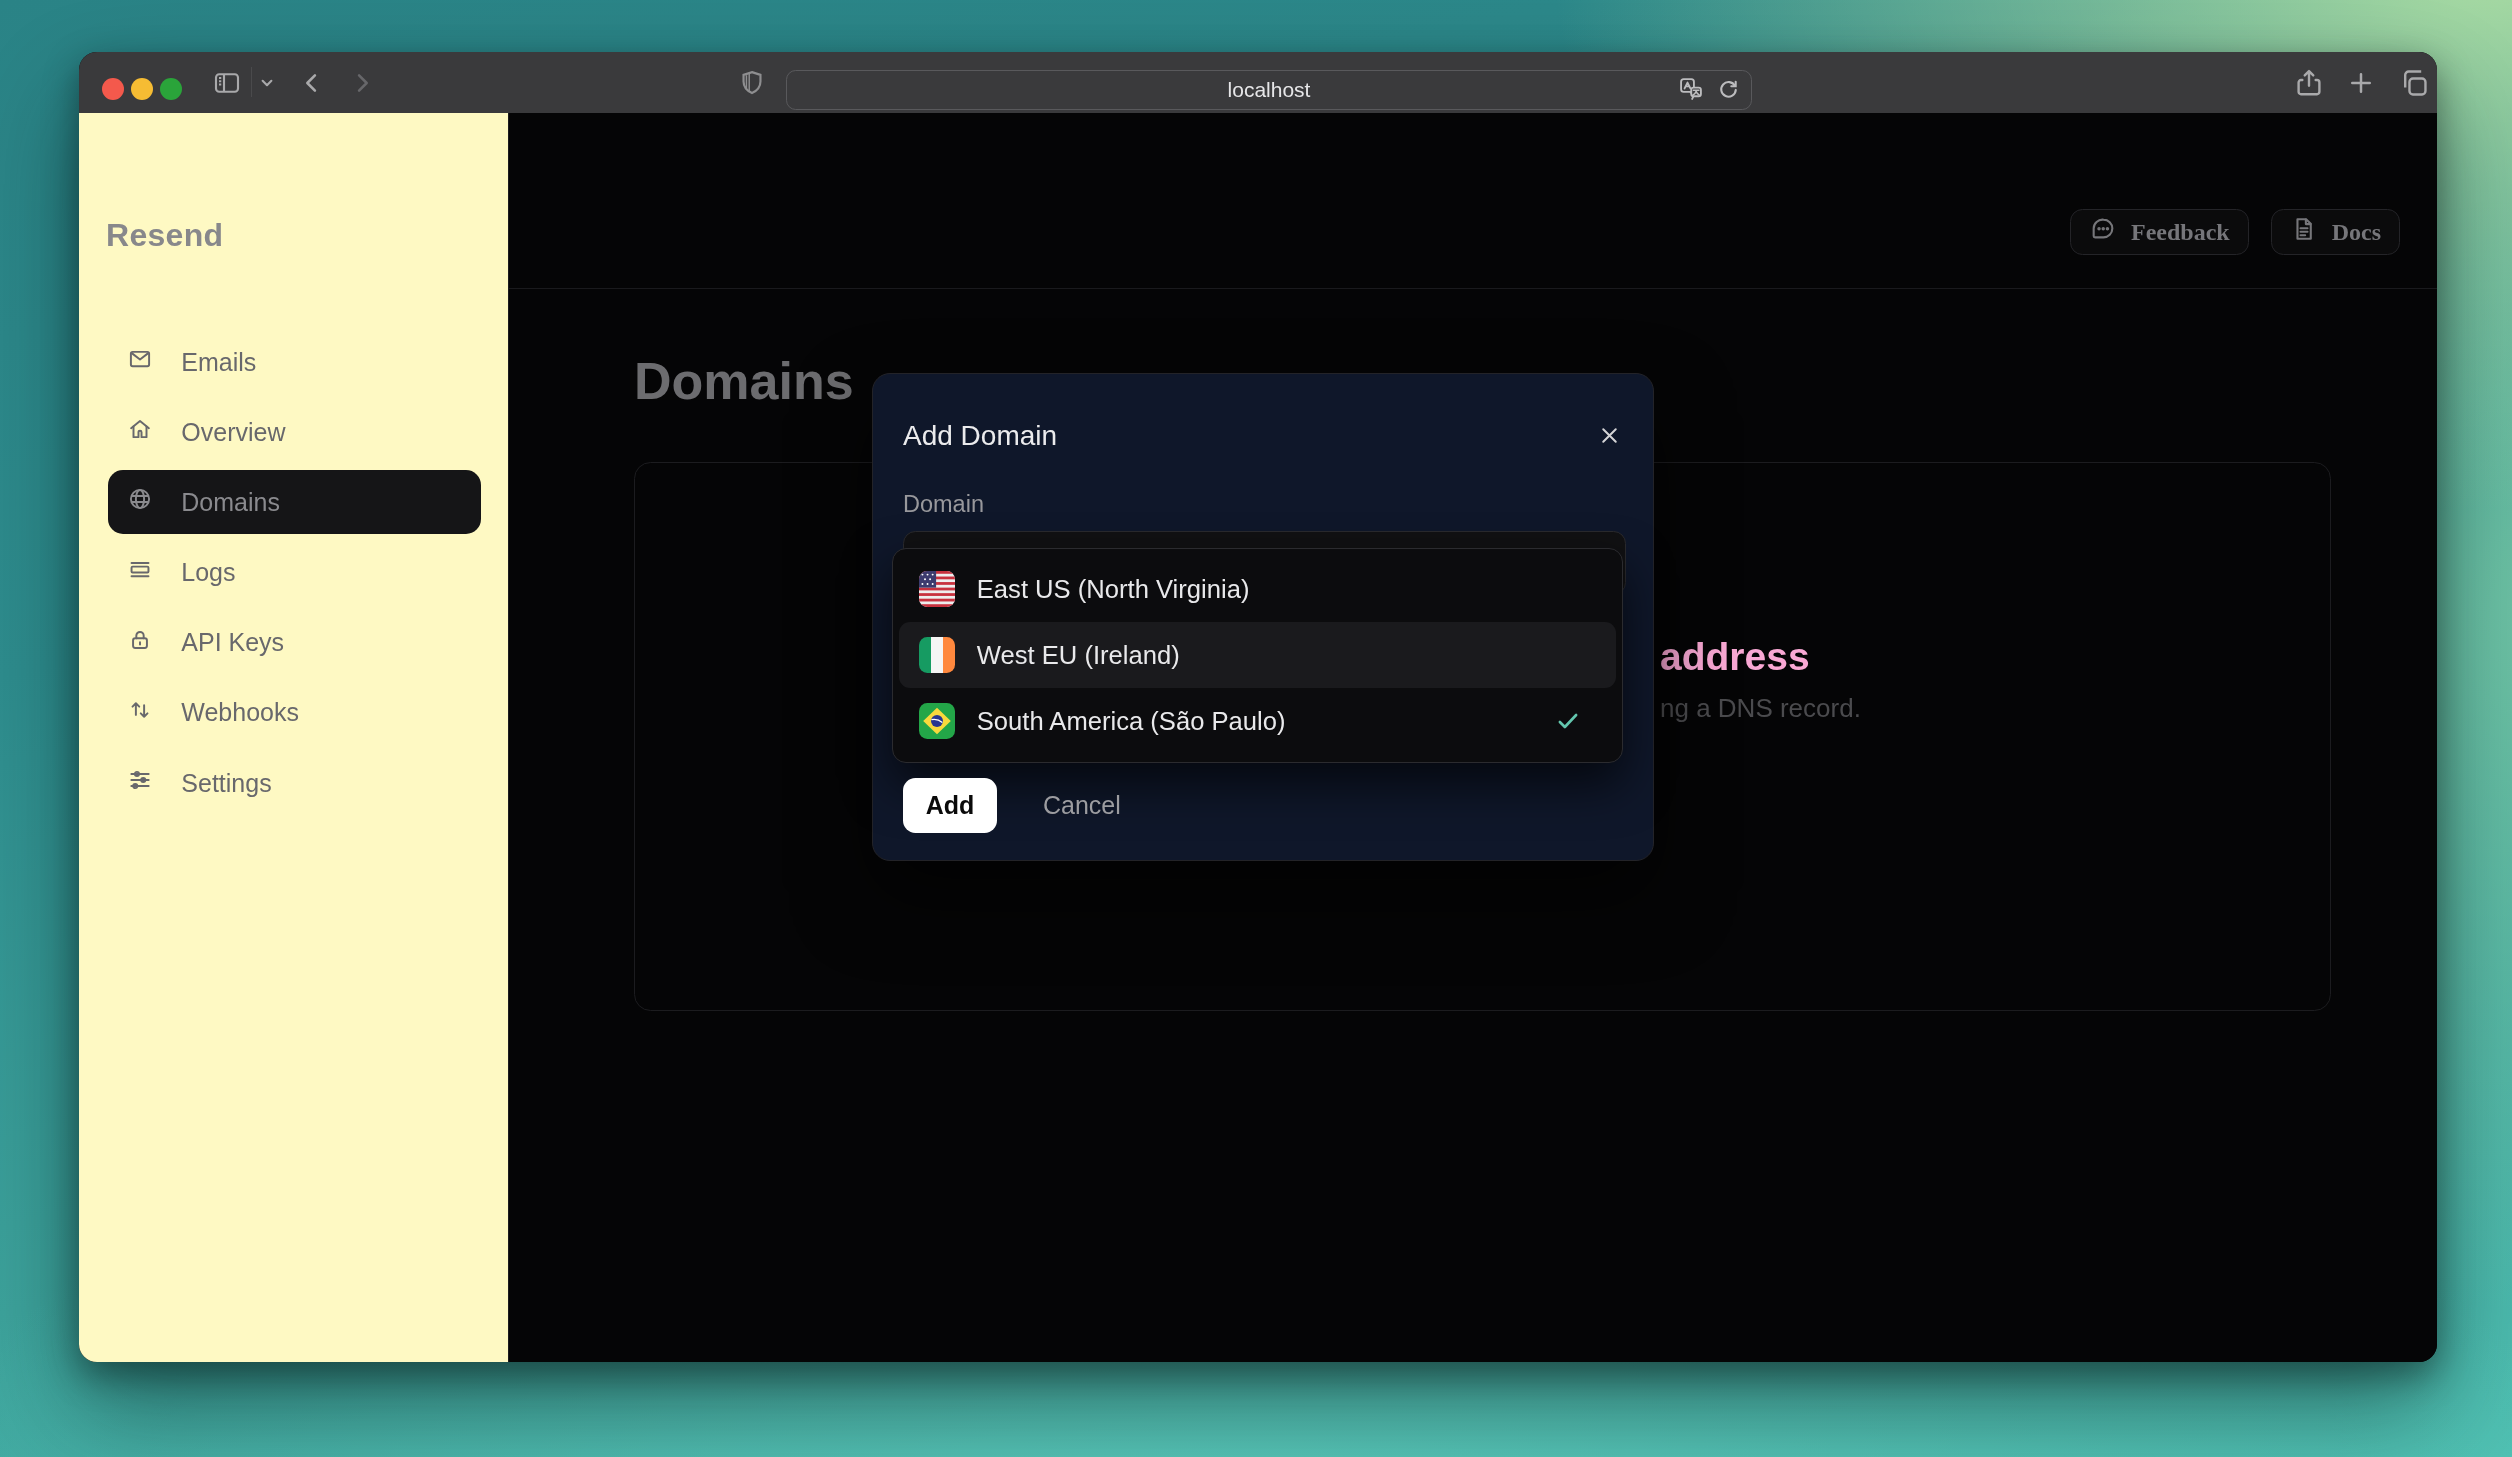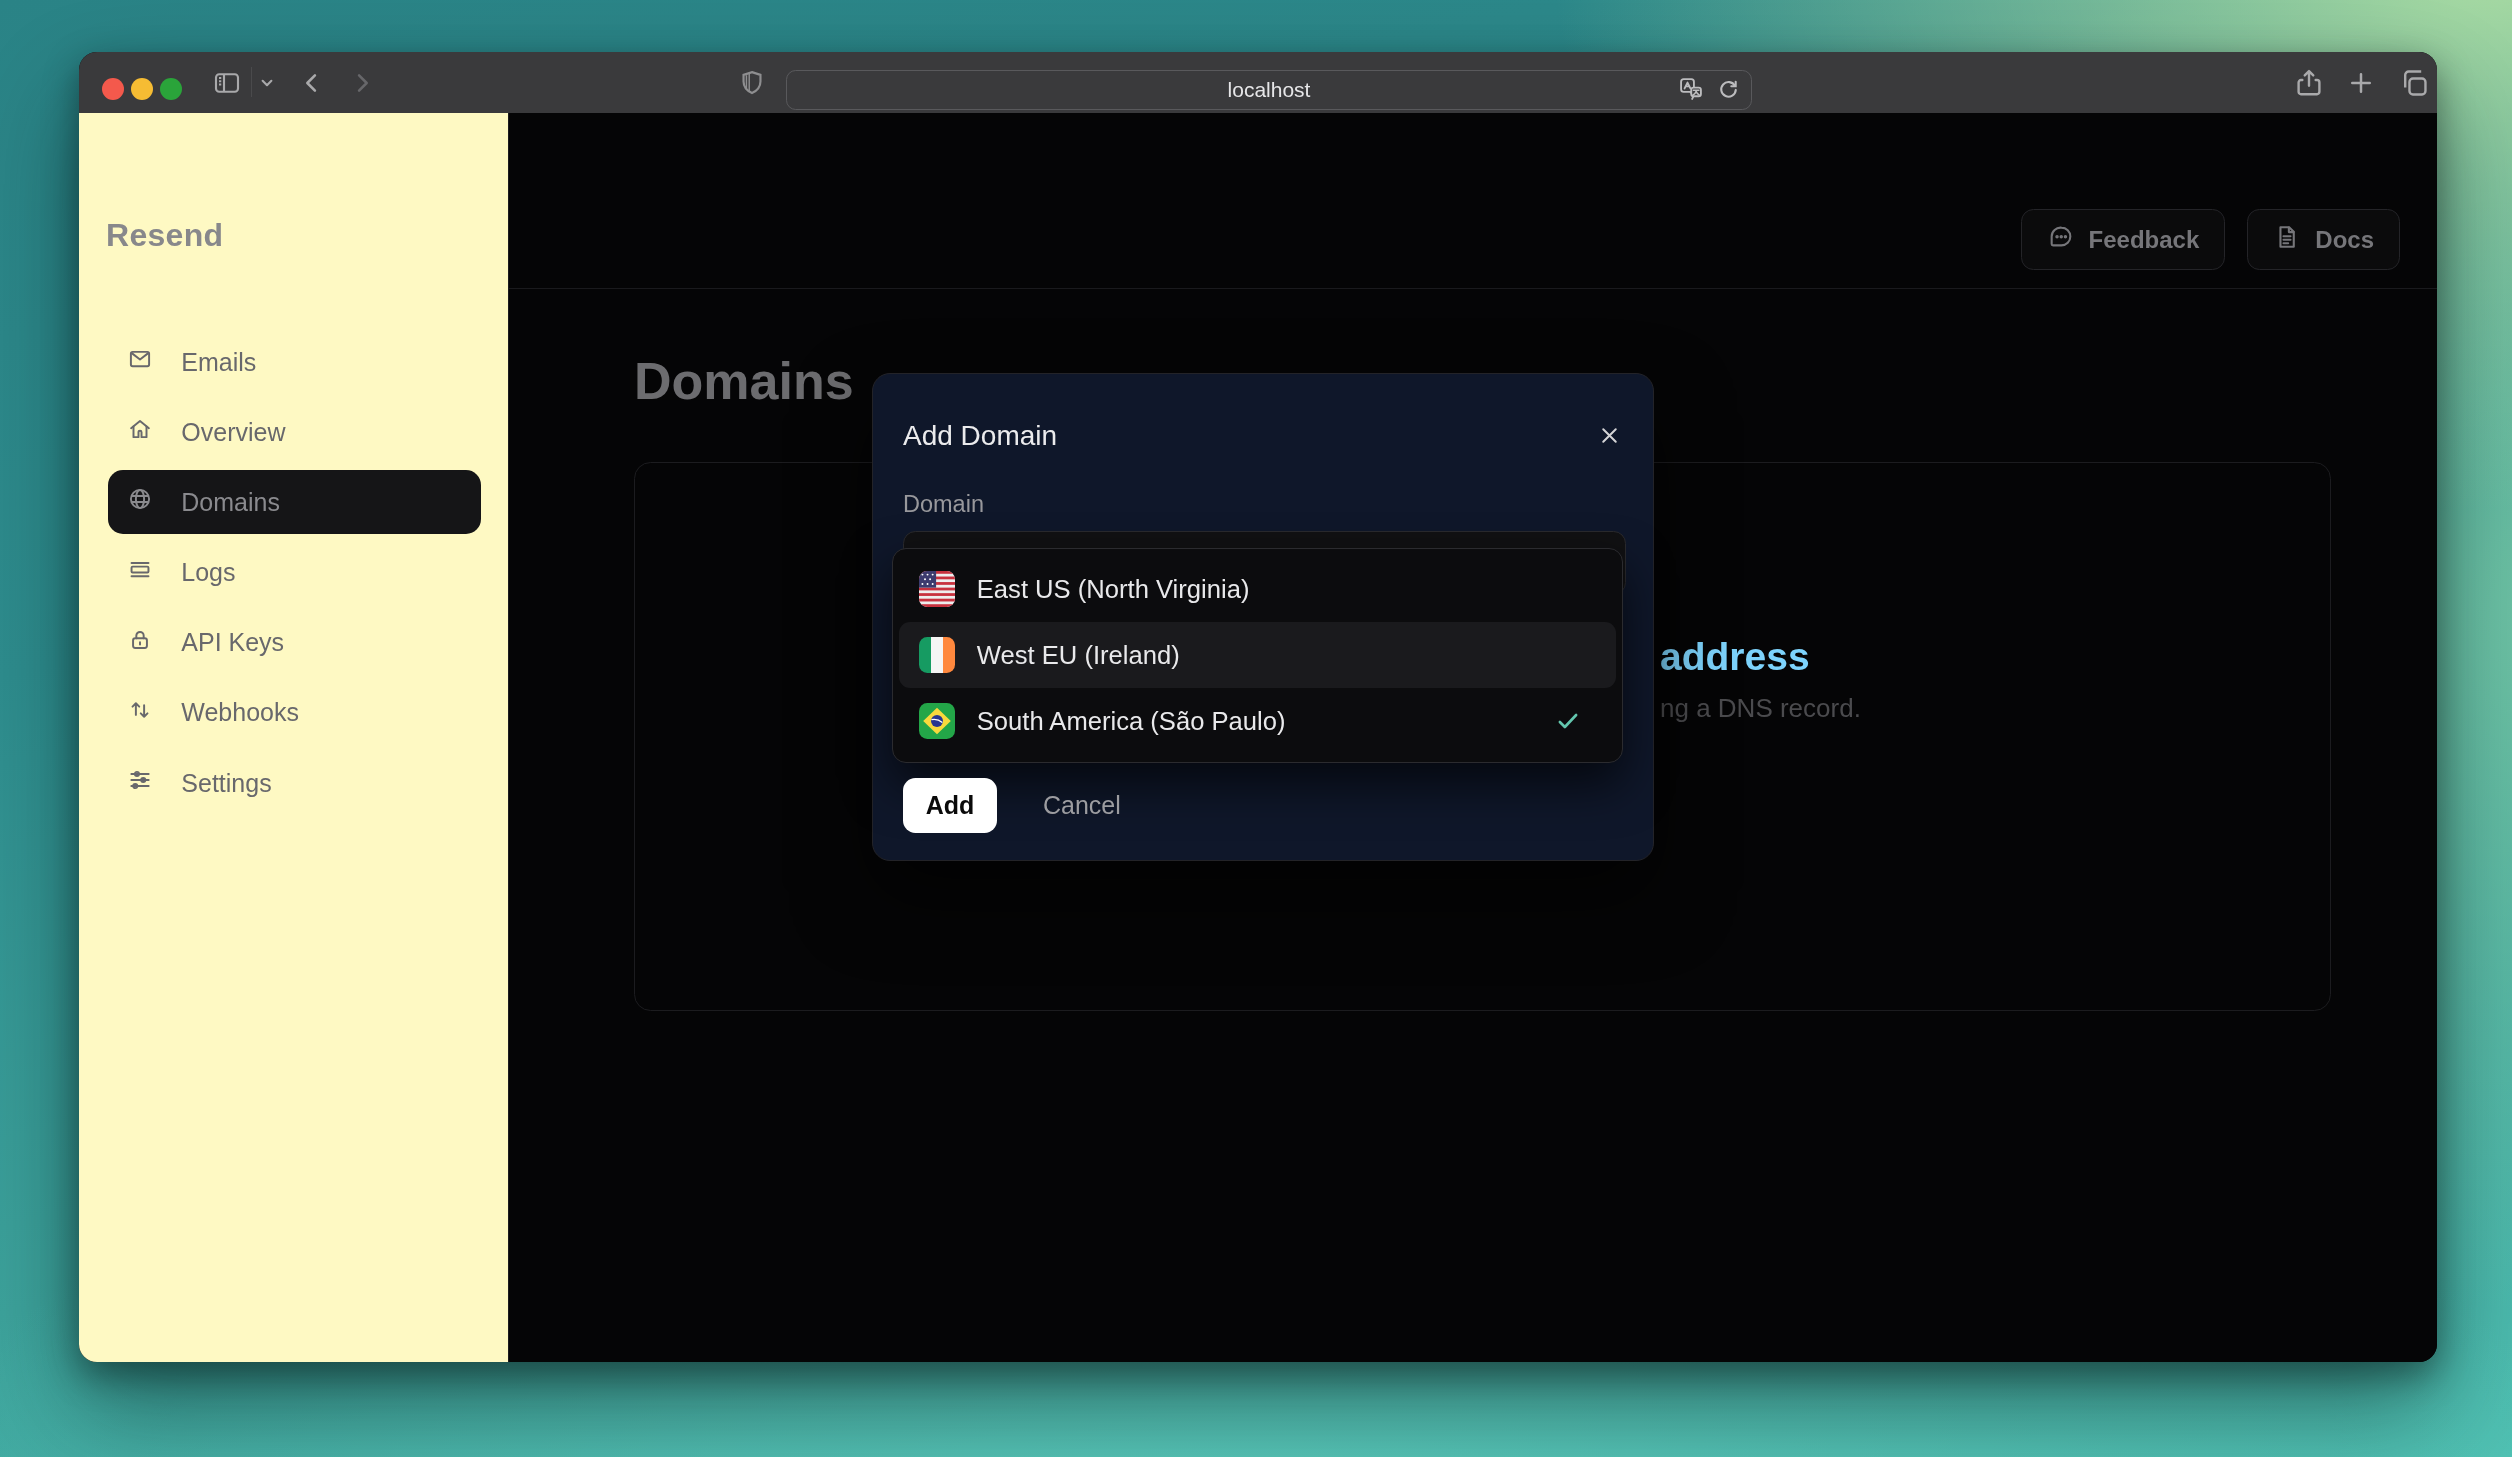--- a/index.html
+++ b/index.html
@@ -40,29 +40,30 @@
   .logo{ position:absolute; left:27px; top:104px; font-size:32px; font-weight:700; color:#88888b; letter-spacing:0.3px; }
   .nav{ position:absolute; left:29px; top:217px; width:373px; }
   .nav-item{
     height:64px; margin-bottom:6.2px; display:flex; align-items:center; gap:28px;
     padding-left:19.3px; border-radius:15px; color:#68686c; font-size:25px;
   }
   .nav-item.active{ background:#151517; color:#8a8a8e; }
   .nav-item svg{ flex:0 0 auto; }
   .hdr-btns{ position:absolute; right:37px; top:96px; display:flex; gap:22px; }
   .chip{
-    height:61px; display:flex; align-items:center; gap:14px; padding:0 25px;
+    height:46px; display:flex; align-items:center; gap:14px; padding:0 18px;
     border:1.4px solid #242428; border-radius:12.4px; color:#76767a; font-size:24px; font-weight:700;
     background:#0b0b0c;
+    font-family:Liberation Serif, serif;
   }
   .hdr-line{ position:absolute; left:430px; right:0; top:175px; height:1.4px; background:#1a1a1d; }
   .main{ position:absolute; left:430px; top:0; right:0; bottom:0; }
   .page-title{ position:absolute; left:125px; top:238px; font-size:52px; font-weight:700; color:#6c6c6f; }
   .empty-card{ position:absolute; left:125px; top:349px; width:1697px; height:549px; border:1.4px solid #1c1c1f; border-radius:16.6px; }
-  .frag-h{ position:absolute; left:1151px; top:522px; font-size:39px; font-weight:700; color:#7dd3fc; }
+  .frag-h{ position:absolute; left:1151px; top:522px; font-size:39px; font-weight:700; color:#f9a8d4; }
   .frag-p{ position:absolute; left:1151px; top:580px; font-size:26px; color:#4b4b4e; }
   
   .modal{
     position:absolute; left:793px; top:321px; width:782px; height:488px;
     background:#0f172a; border:1.4px solid #232328; border-radius:18px;
     box-shadow:0 35px 76px rgba(0,0,0,.6);
   }
   .modal-title{ position:absolute; left:30px; top:46px; font-size:28px; font-weight:500; color:#ebebed; }
   .modal-close{ position:absolute; right:26px; top:43px; width:36px; height:36px; display:flex; align-items:center; justify-content:center; color:#d4d4d6; }
   .field-label{ position:absolute; left:30px; top:117px; font-size:23.5px; color:#98989c; }

